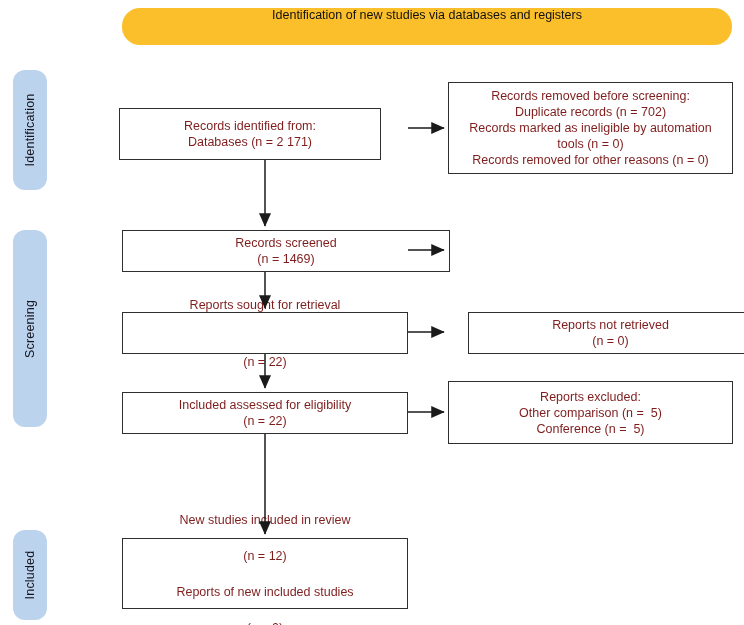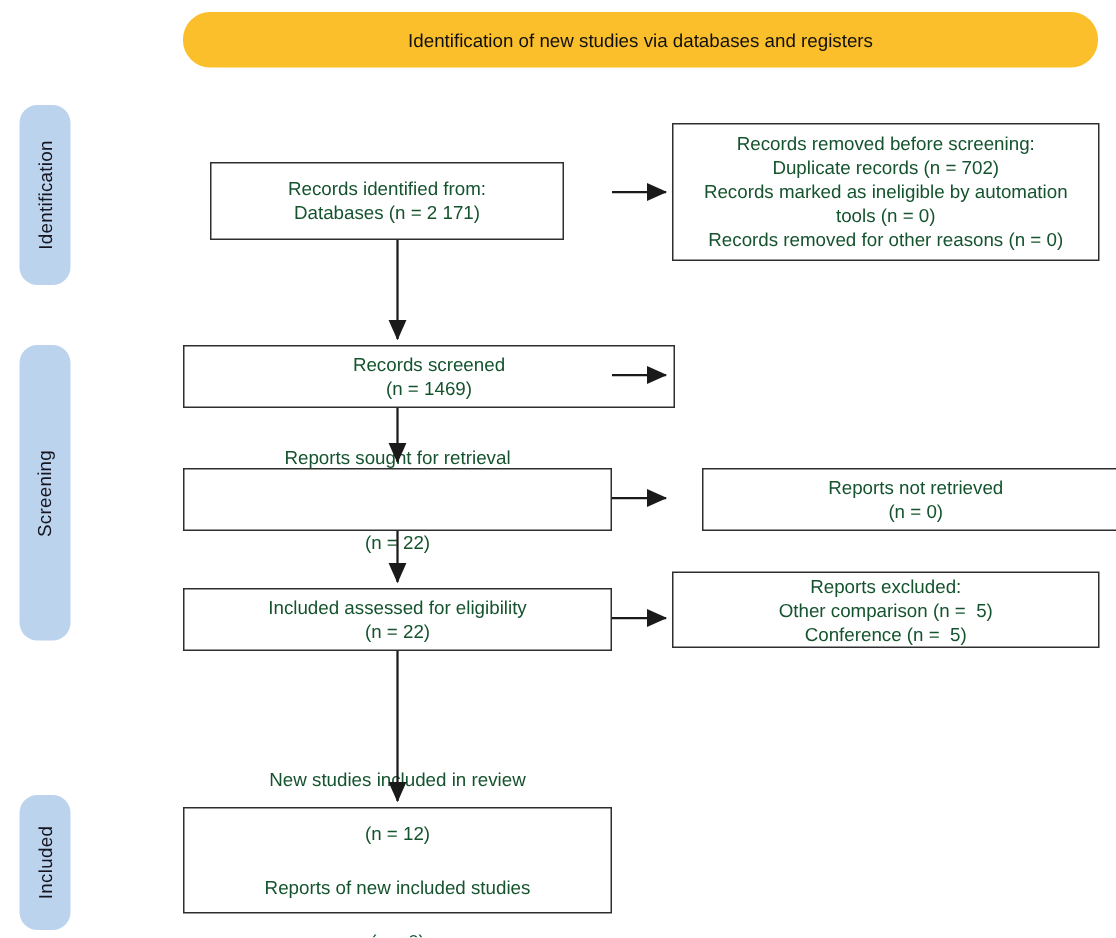--- a/index.html
+++ b/index.html
@@ -17,21 +17,20 @@
   }
   .banner {
     position: absolute;
     left: 122px;
     top: 8px;
     width: 610px;
     height: 37px;
     background: var(--banner-bg, #FBBF2B);
     border-radius: 18px;
     display: flex;
-    align-items: center;
     justify-content: center;
     font-size: 12.5px;
     color: #111111;
   }
   .stage-tab {
     position: absolute;
     left: 13px;
     width: 34px;
     background: var(--stage-bg, #BCD3EE);
     border-radius: 12px;
@@ -55,33 +54,33 @@
     box-sizing: border-box;
     border: 1.5px solid var(--box-border, #2E2E2E);
     background: #ffffff;
     display: flex;
     flex-direction: column;
     align-items: center;
     justify-content: center;
     text-align: center;
     font-size: 12.5px;
     line-height: 1.28;
-    color: #14532d;
+    color: #7f1d1d;
     padding: 3px 6px;
   }
   .fbox .line { white-space: pre-wrap; }
 
-  #box-records-identified   { left: 140px; top: 108px; width: 236px; height: 52px; }
+  #box-records-identified   { left: 119px; top: 108px; width: 262px; height: 52px; }
   #box-records-removed      { left: 448px; top: 82px;  width: 285px; height: 92px; }
   #box-records-screened     { left: 122px; top: 230px; width: 328px; height: 42px; }
   #box-records-excluded     { left: 448px; top: 228px; width: 285px; height: 44px; }
   #box-reports-sought       { left: 122px; top: 312px; width: 286px; height: 42px; gap: 41px; }
   #box-reports-not-retrieved{ left: 456px; top: 312px; width: 285px; height: 42px; margin-left: 12px; }
   #box-reports-assessed     { left: 122px; top: 392px; width: 286px; height: 42px; }
-  #box-reports-excluded     { left: 448px; top: 381px; width: 285px; height: 51px; }
+  #box-reports-excluded     { left: 448px; top: 381px; width: 285px; height: 63px; }
   #box-included-studies     { left: 122px; top: 538px; width: 286px; height: 71px; gap: 20px; }
 
   #arrow-layer {
     position: absolute;
     left: 0; top: 0;
     width: 744px; height: 625px;
     pointer-events: none;
   }
 </style>
 </head>

